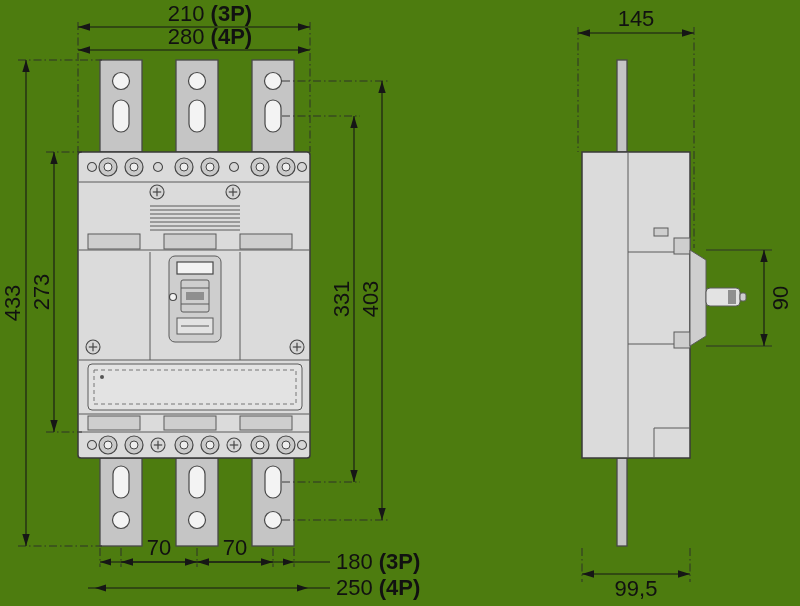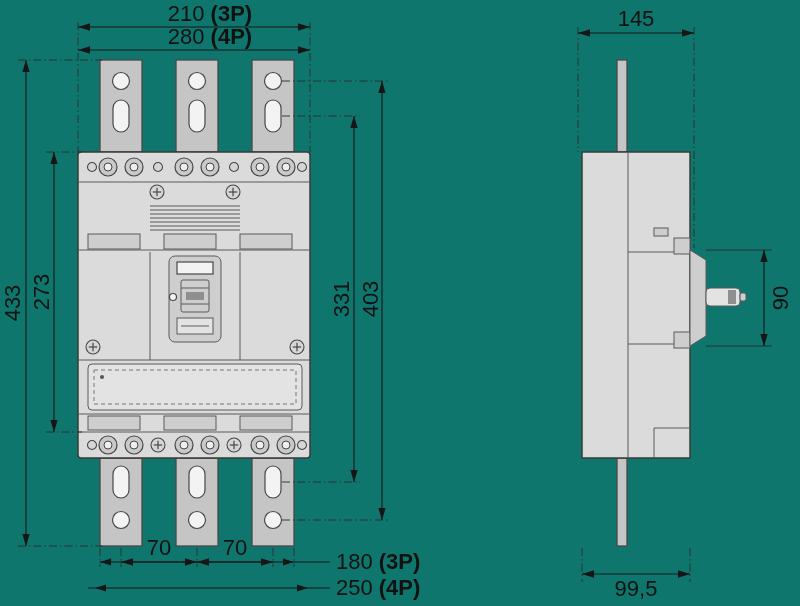--- a/index.html
+++ b/index.html
@@ -1,16 +1,16 @@
 <!DOCTYPE html>
 <html><head>
 <meta charset="utf-8">
 <style>
   html,body{margin:0;padding:0;background:#ffffff;}
-  .canvas{width:800px;height:606px;background:#0f766e;position:relative;overflow:hidden;}
+  .canvas{width:800px;height:606px;background:#4d7c0f;position:relative;overflow:hidden;}
   svg{display:block;}
   
   .dim{font-family:"Liberation Sans",sans-serif;font-size:22px;fill:#111;font-weight:400;}
   .b{font-weight:700;}
   .dimline{stroke:#161616;stroke-width:1.1;fill:none;}
   .wit{stroke:#2a2a2a;stroke-width:0.9;stroke-dasharray:8 3 1.5 3;fill:none;}
   .wits{stroke:#2a2a2a;stroke-width:0.9;fill:none;}
   .arr{fill:#161616;stroke:none;}
   #ah path{fill:#161616;}
   

